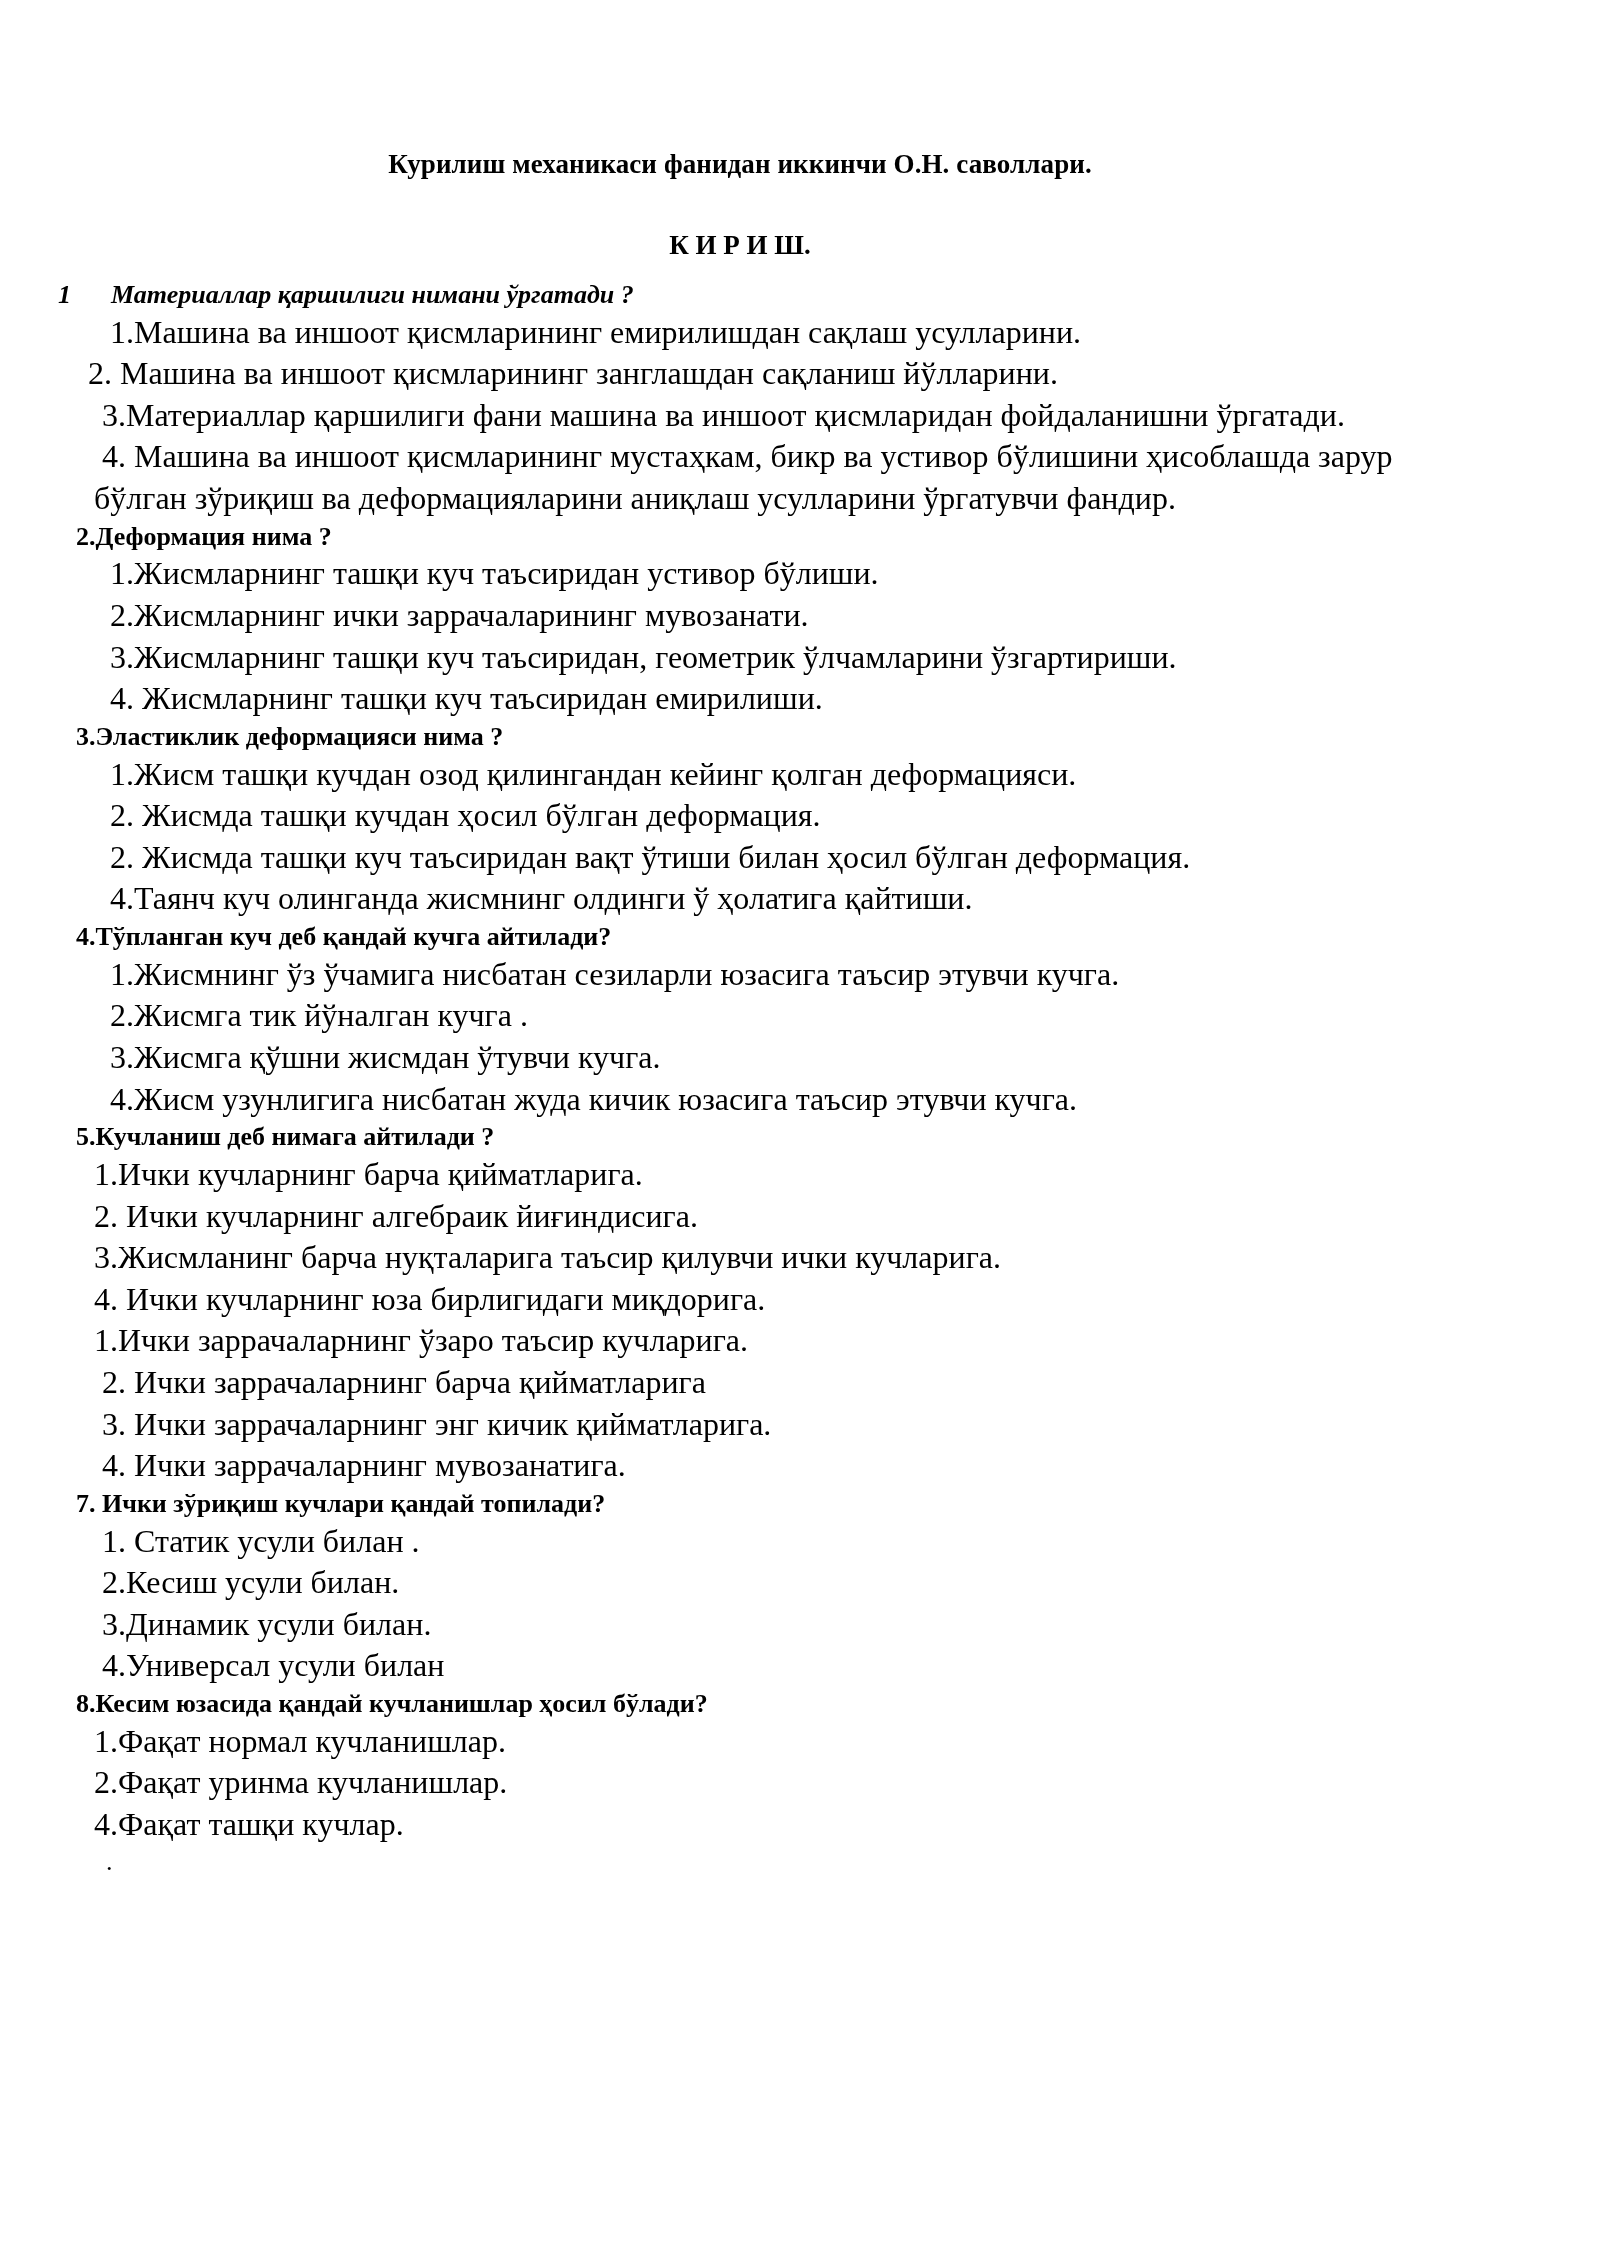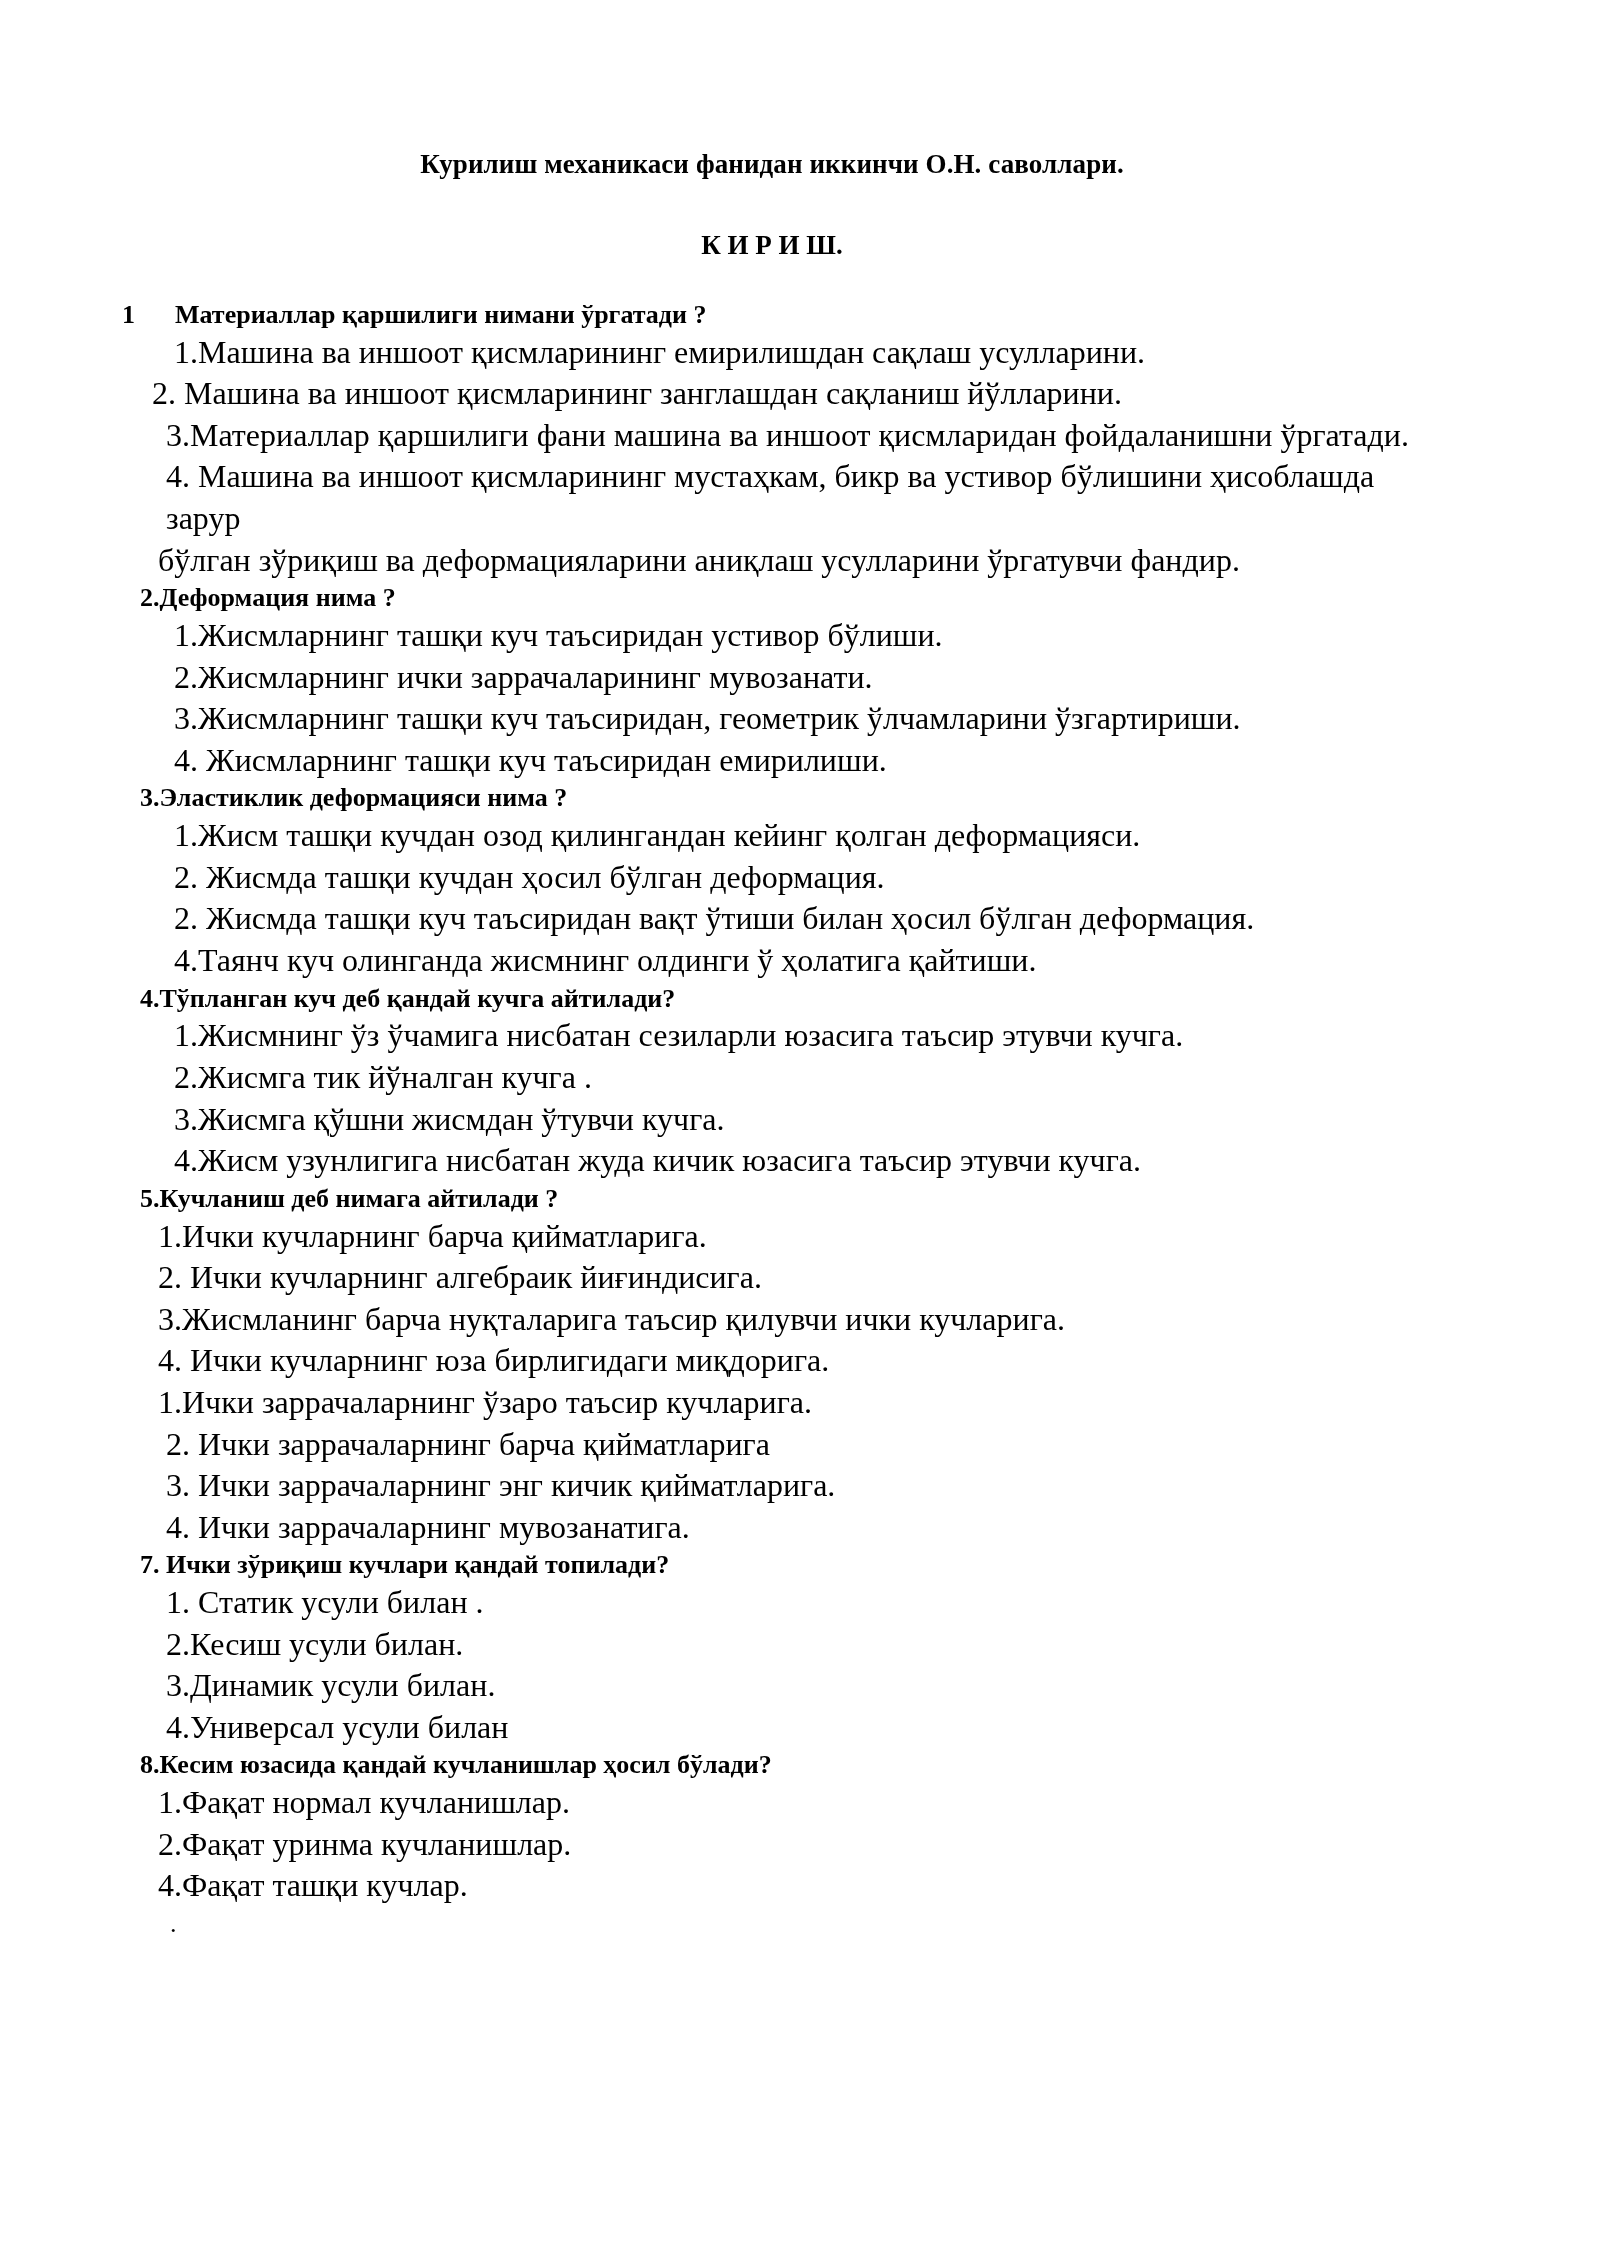--- a/index.html
+++ b/index.html
@@ -20,21 +20,21 @@
     background: #ffffff;
     box-sizing: border-box;
     padding: 0;
     overflow: hidden;
   }
   .page-inner {
     position: absolute;
     left: 0;
     top: 0;
     width: 1544px;
-    padding: 148px 118px 0 118px;
+    padding: 148px 118px 0 54px;
     box-sizing: border-box;
   }
 
   .doc-title {
     text-align: center;
     font-weight: bold;
     font-size: 27px;
     line-height: 1.22;
     letter-spacing: 0.1px;
     margin: 0 0 0 0;
@@ -59,21 +59,22 @@
   }
 
   .q-head {
     font-weight: bold;
     font-size: 26px;
     line-height: 1.30;
     margin: 0;
     white-space: pre-wrap;
   }
   .q-head.first-head {
-    margin-top: 36px;
+    margin-top: 16px;
+    font-style: italic;
   }
   
   .q-head.tabbed {
     padding-left: 4px;
   }
   .q-head.tabbed .q-num {
     display: inline-block;
     min-width: 53px;
   }
   .q-head.indent-1 {

